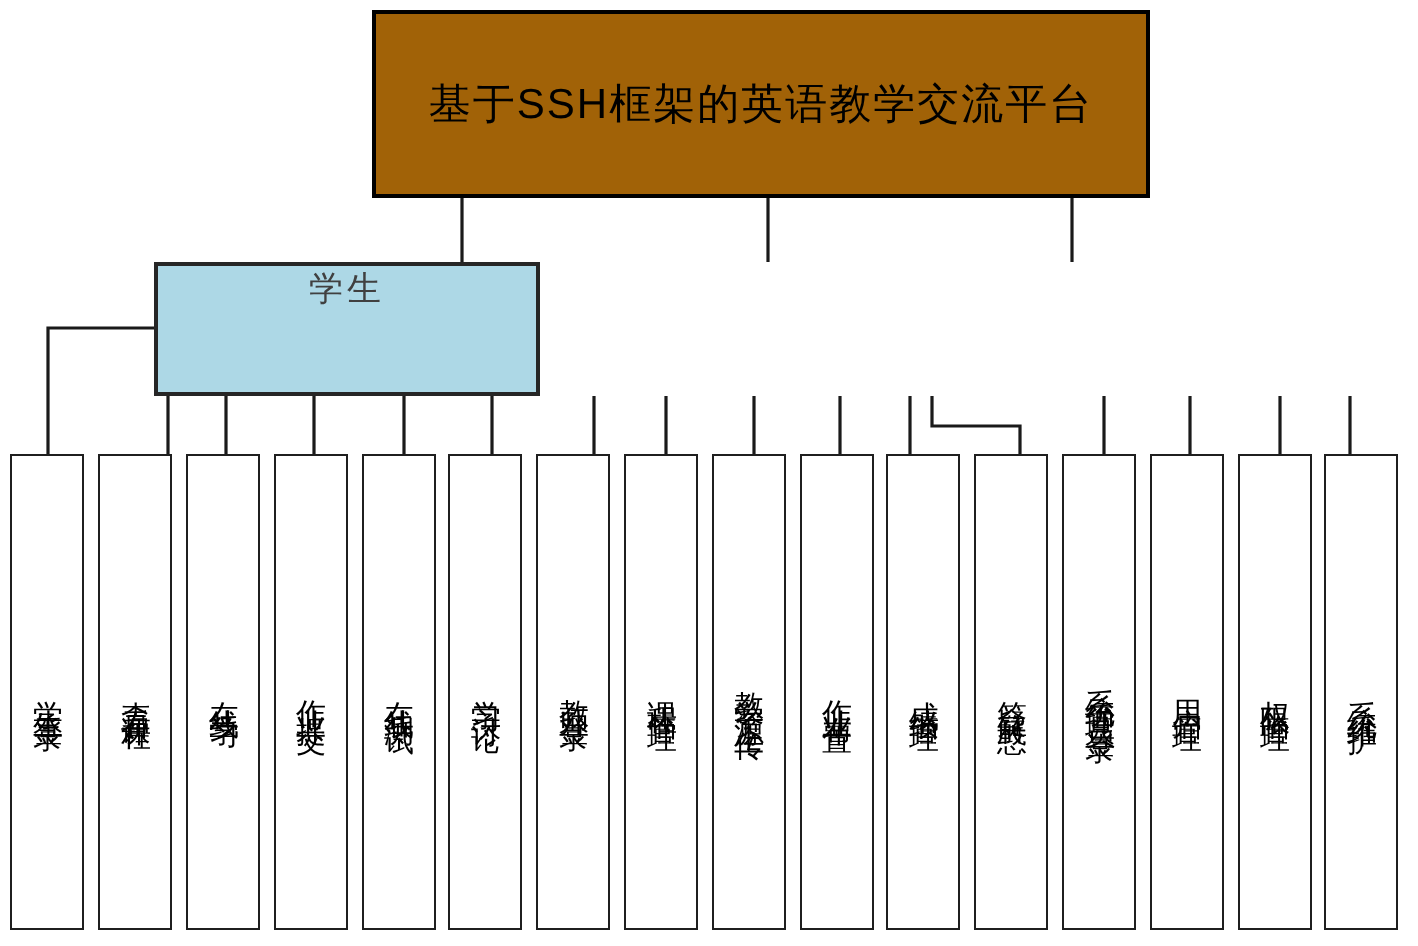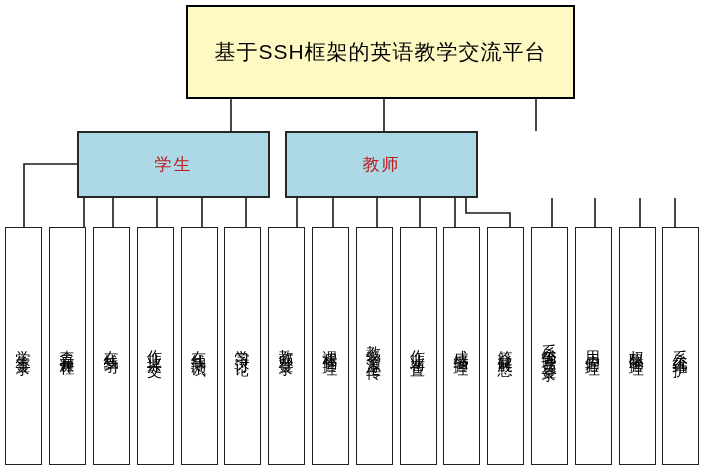--- a/index.html
+++ b/index.html
@@ -7,31 +7,31 @@
     position:relative;
     width:709px;height:473px;
     background:#ffffff;
     font-family:"Liberation Sans","DejaVu Sans",sans-serif;
     overflow:hidden;
   }
   #wires{position:absolute;left:0;top:0;width:709px;height:473px;}
   #wires path{fill:none;stroke:#1a1a1a;stroke-width:1.6;}
   .root-box{
     position:absolute;left:186px;top:5px;width:389px;height:94px;
-    background:#fef9c3;border:2px solid #000000;
+    background:#a16207;border:2px solid #000000;
     box-sizing:border-box;
     display:flex;align-items:center;justify-content:center;
     font-size:21px;color:#000000;letter-spacing:1px;
   }
   .branch-box{
     position:absolute;top:131px;width:193px;height:67px;
     background:#add8e6;border:2px solid #262626;
     box-sizing:border-box;
-    display:flex;align-items:center;justify-content:center;
-    font-size:17px;color:#b91c1c;letter-spacing:2px;
+    display:flex;align-items:flex-start;justify-content:center;
+    font-size:17px;color:#404040;letter-spacing:2px;
   }
   .leaf-box{
     position:absolute;top:227px;width:37px;height:238px;
     background:#ffffff;border:1.5px solid #1f1f1f;
     box-sizing:border-box;
     display:flex;align-items:center;justify-content:center;
     font-size:15px;color:#000000;
   }
   .leaf-box .vtext{
     writing-mode:vertical-rl;
@@ -71,23 +71,20 @@
     <path d="M640 198 L640 227"></path>
     <path d="M675 198 L675 227"></path>
   </svg>
 
   <div class="root-box">
     <span>基于SSH框架的英语教学交流平台</span>
   </div>
 
   <div class="branch-box" style="left:77px;">
     <span>学生</span>
-  </div>
-  <div class="branch-box" style="left:285px;">
-    <span>教师</span>
   </div>
 
   <div class="leaf-box" style="left:5px;">
     <span class="vtext">学生登录</span>
   </div>
   <div class="leaf-box" style="left:49px;">
     <span class="vtext">查看课程</span>
   </div>
   <div class="leaf-box" style="left:93px;">
     <span class="vtext">在线学习</span>

